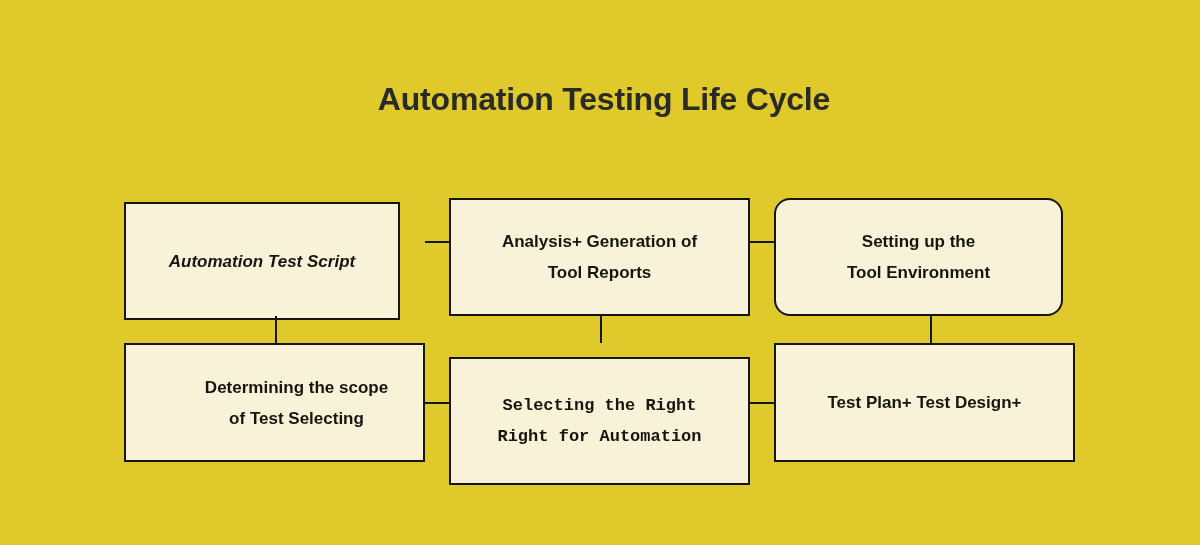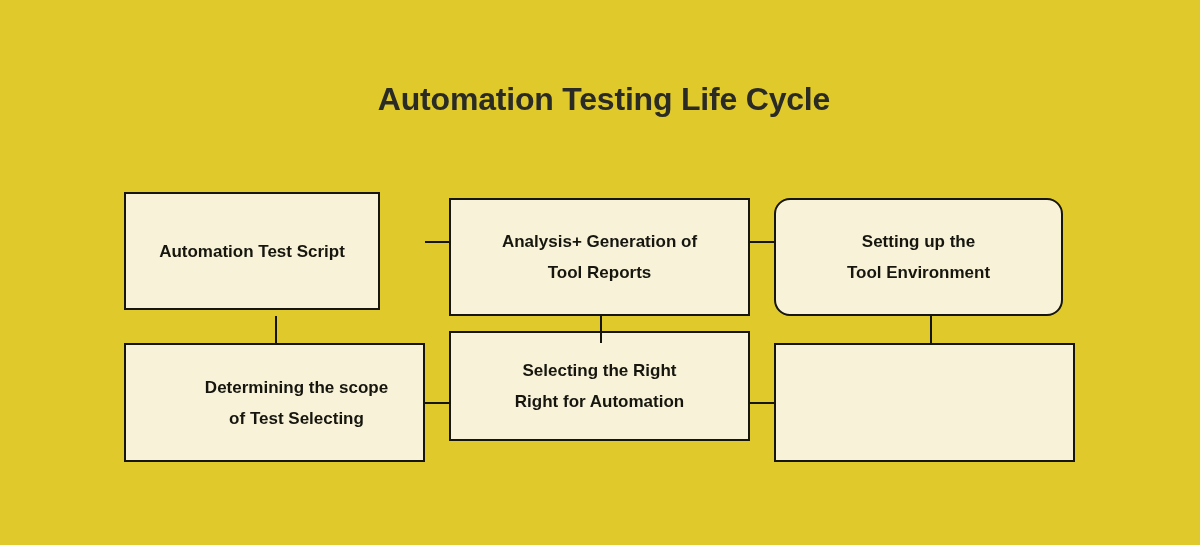--- a/index.html
+++ b/index.html
@@ -64,21 +64,21 @@
     border-left: 2px solid #16160f;
   }
 </style>
 </head>
 <body>
 
 <div id="diagram-root">
 
   <div id="page-title">Automation Testing Life Cycle</div>
 
-  <div class="node-box" style="left:124px; top:192px; width:256px; height:118px;">
+  <div class="node-box" style="left:124px; top:202px; width:276px; height:118px;font-style:italic;">
     <div class="node-label">
       <span class="ln">Automation Test Script</span>
     </div>
   </div>
 
   <div class="node-box" style="left:449px; top:198px; width:301px; height:118px;">
     <div class="node-label">
       <span class="ln">Analysis+ Generation of</span>
       <span class="ln">Tool Reports</span>
     </div>
@@ -91,29 +91,30 @@
     </div>
   </div>
 
   <div class="node-box" style="left:124px; top:343px; width:301px; height:119px;padding-left:44px;">
     <div class="node-label">
       <span class="ln">Determining the scope</span>
       <span class="ln">of Test Selecting</span>
     </div>
   </div>
 
-  <div class="node-box" style="left:449px; top:331px; width:301px; height:110px;">
+  <div class="node-box" style="left:449px; top:357px; width:301px; height:128px;font-family:Liberation Mono, monospace;">
     <div class="node-label">
       <span class="ln">Selecting the Right</span>
       <span class="ln">Right for Automation</span>
     </div>
   </div>
 
   <div class="node-box" style="left:774px; top:343px; width:301px; height:119px;">
     <div class="node-label">
+      <span class="ln">Test Plan+ Test Design+</span>
     </div>
   </div>
 
   <div class="connector-h" style="left:425px; top:241px; width:24px;"></div>
   <div class="connector-h" style="left:750px; top:241px; width:24px;"></div>
 
   <div class="connector-h" style="left:425px; top:402px; width:24px;"></div>
   <div class="connector-h" style="left:750px; top:402px; width:24px;"></div>
 
   <div class="connector-v" style="left:275px; top:316px; height:27px;"></div>

